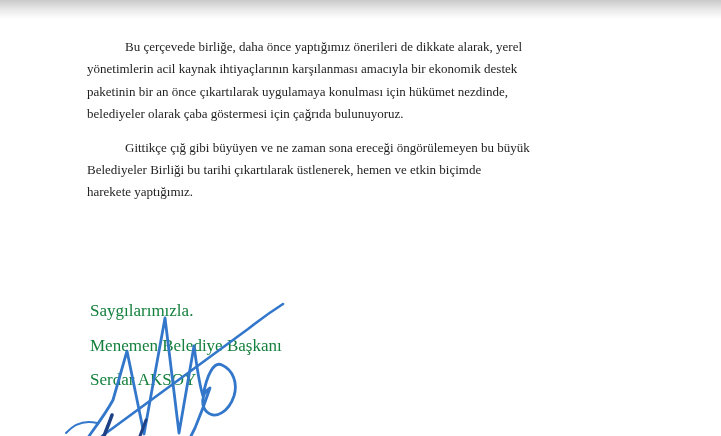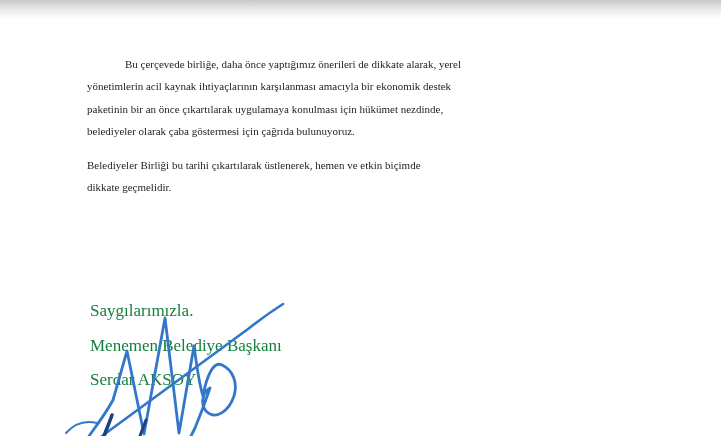--- a/index.html
+++ b/index.html
@@ -8,22 +8,22 @@
     background: #ffffff;
     overflow: hidden;
     position: relative;
     font-family: "Liberation Serif", serif;
   }
   .top-shade {
     position: absolute; top: 0; left: 0; width: 721px; height: 19px;
     background: linear-gradient(to bottom, #c9c9c9 0%, #e9e9e9 50%, #ffffff 100%);
   }
   .letter-body {
-    position: absolute; left: 87px; top: 53px; width: 566px;
-    color: #1e1e1e; font-size: 11px; line-height: 22.4px;
+    position: absolute; left: 87px; top: 36px; width: 566px;
+    color: #1e1e1e; font-size: 13px; line-height: 22.4px;
   }
   .para { margin: 0; }
   .para + .para { margin-top: 11px; }
   .line { white-space: nowrap; }
   .line.first { text-indent: 38px; }
   .closing-line {
     position: absolute; left: 90px;
     color: #15803d; font-size: 17px; line-height: 20px; white-space: nowrap;
   }
   #salutation   { top: 301px; }
@@ -40,22 +40,23 @@
 <div class="top-shade"></div>
 
 <div class="letter-body">
   <div class="para">
     <div class="line first">Bu çerçevede birliğe, daha önce yaptığımız önerileri de dikkate alarak, yerel</div>
     <div class="line">yönetimlerin acil kaynak ihtiyaçlarının karşılanması amacıyla bir ekonomik destek</div>
     <div class="line">paketinin bir an önce çıkartılarak uygulamaya konulması için hükümet nezdinde,</div>
     <div class="line">belediyeler olarak çaba göstermesi için çağrıda bulunuyoruz.</div>
   </div>
   <div class="para">
+    <div class="line first">Gittikçe çığ gibi büyüyen ve ne zaman sona ereceği öngörülemeyen bu büyük</div>
     <div class="line">Belediyeler Birliği bu tarihi çıkartılarak üstlenerek, hemen ve etkin biçimde</div>
-    <div class="line">dikkate geçmelidir.</div>
+    <div class="line">harekete yaptığımız.</div>
   </div>
 </div>
 
 <div id="salutation" class="closing-line">Saygılarımızla.</div>
 <div id="signer-title" class="closing-line">Menemen Belediye Başkanı</div>
 <div id="signer-name" class="closing-line">Serdar AKSOY</div>
 
 <svg class="signature-svg" viewBox="0 0 721 436" xmlns="http://www.w3.org/2000/svg">
 
   <path d="M 89,436

